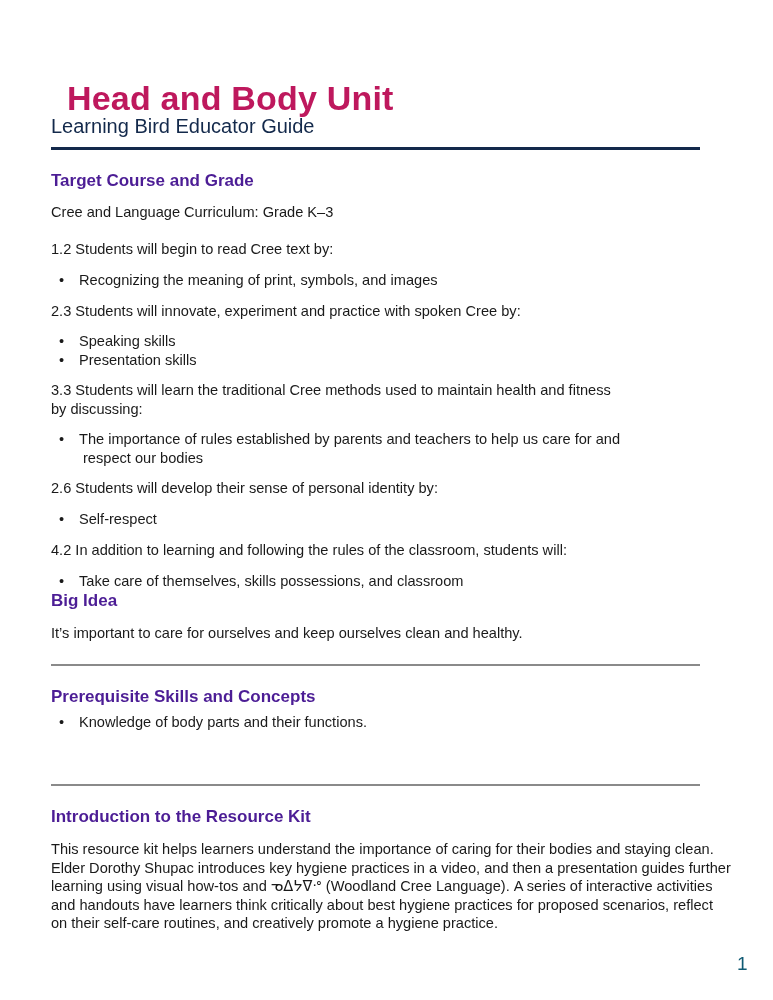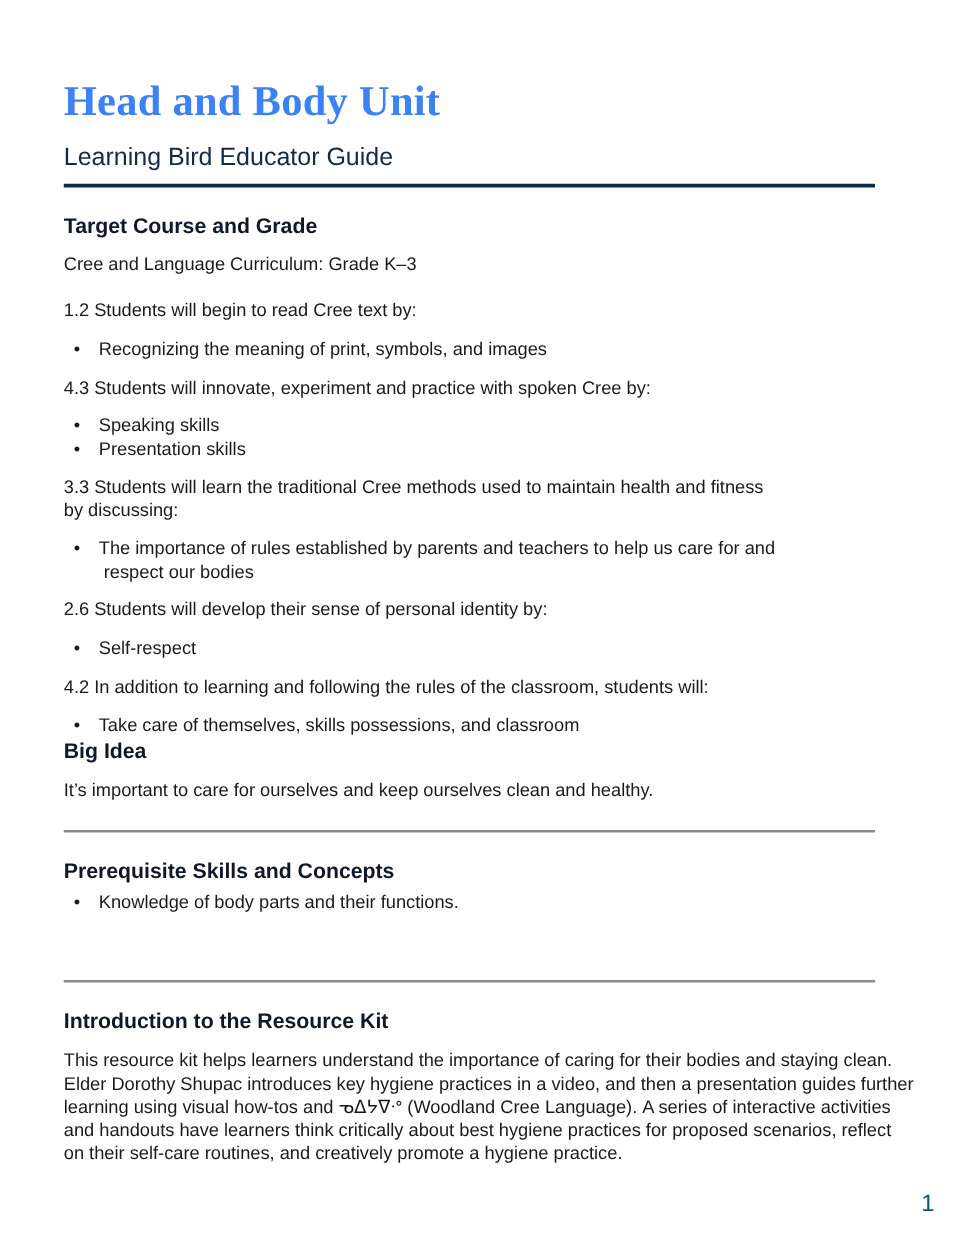--- a/index.html
+++ b/index.html
@@ -1,25 +1,25 @@
 <!DOCTYPE html>
 <html><head>
 <meta charset="utf-8">
 <style>
   html, body { margin: 0; padding: 0; background: #ffffff; }
   body { width: 773px; height: 1000px; position: relative; overflow: hidden;
          font-family: "Liberation Sans", "DejaVu Sans", sans-serif; color: #1a1a1a; }
   .page { position: absolute; left: 51px; top: 0; width: 649px; }
-  .title { position: absolute; top: 60px; left: 0; margin: 0; font-size: 34px; font-weight: bold;
-           color: #3b82f6; letter-spacing: 0.2px; line-height: 44px; white-space: nowrap; font-family: Liberation Serif, serif; }
+  .title { position: absolute; top: 60px; left: 0; margin: 16px; font-size: 34px; font-weight: bold;
+           color: #be185d; letter-spacing: 0.2px; line-height: 44px; white-space: nowrap; }
   .subtitle { position: absolute; top: 112px; left: 0; margin: 0; font-size: 20px; color: #13294b;
               line-height: 28px; white-space: nowrap; }
   .rule-thick { position: absolute; top: 147px; left: 0; width: 649px; height: 3px; background: #13294b; }
   .rule-thin { position: absolute; left: 0; width: 649px; height: 2px; background: #8a8a8a; }
-  h2 { position: absolute; left: 0; margin: 0; font-size: 17px; font-weight: bold; color: #0f172a;
+  h2 { position: absolute; left: 0; margin: 0; font-size: 17px; font-weight: bold; color: #4c1d95;
        line-height: 22px; white-space: nowrap; }
   .p { position: absolute; left: 0; margin: 0; font-size: 14.6px; line-height: 19px; white-space: nowrap; }
   .para { position: absolute; left: 0; margin: 0; font-size: 14.6px; line-height: 18.5px; width: 680px; }
   ul { position: absolute; left: 4px; margin: 0; padding: 0; list-style: none; }
   li { position: relative; padding-left: 24px; font-size: 14.6px; line-height: 18.5px; white-space: nowrap; }
   li::before { content: "\2022"; position: absolute; left: 4px; top: 0; }
   .pagenum { position: absolute; left: 737px; top: 953px; font-size: 19px; color: #0f5a73; }
 </style>
 </head>
 <body>
@@ -30,21 +30,21 @@
   <div class="rule-thick"></div>
 
   <h2 style="top:170px">Target Course and Grade</h2>
   <p class="p" style="top:203px">Cree and Language Curriculum: Grade K–3</p>
 
   <p class="p" style="top:240px">1.2 Students will begin to read Cree text by:</p>
   <ul style="top:271px">
     <li>Recognizing the meaning of print, symbols, and images</li>
   </ul>
 
-  <p class="p" style="top:302px">4.3 Students will innovate, experiment and practice with spoken Cree by:</p>
+  <p class="p" style="top:302px">2.3 Students will innovate, experiment and practice with spoken Cree by:</p>
   <ul style="top:332px">
     <li>Speaking skills</li>
     <li>Presentation skills</li>
   </ul>
 
   <p class="p" style="top:381px">3.3 Students will learn the traditional Cree methods used to maintain health and fitness</p>
   <p class="p" style="top:400px">by discussing:</p>
   <ul style="top:430px">
     <li>The importance of rules established by parents and teachers to help us care for and</li>
   </ul>

